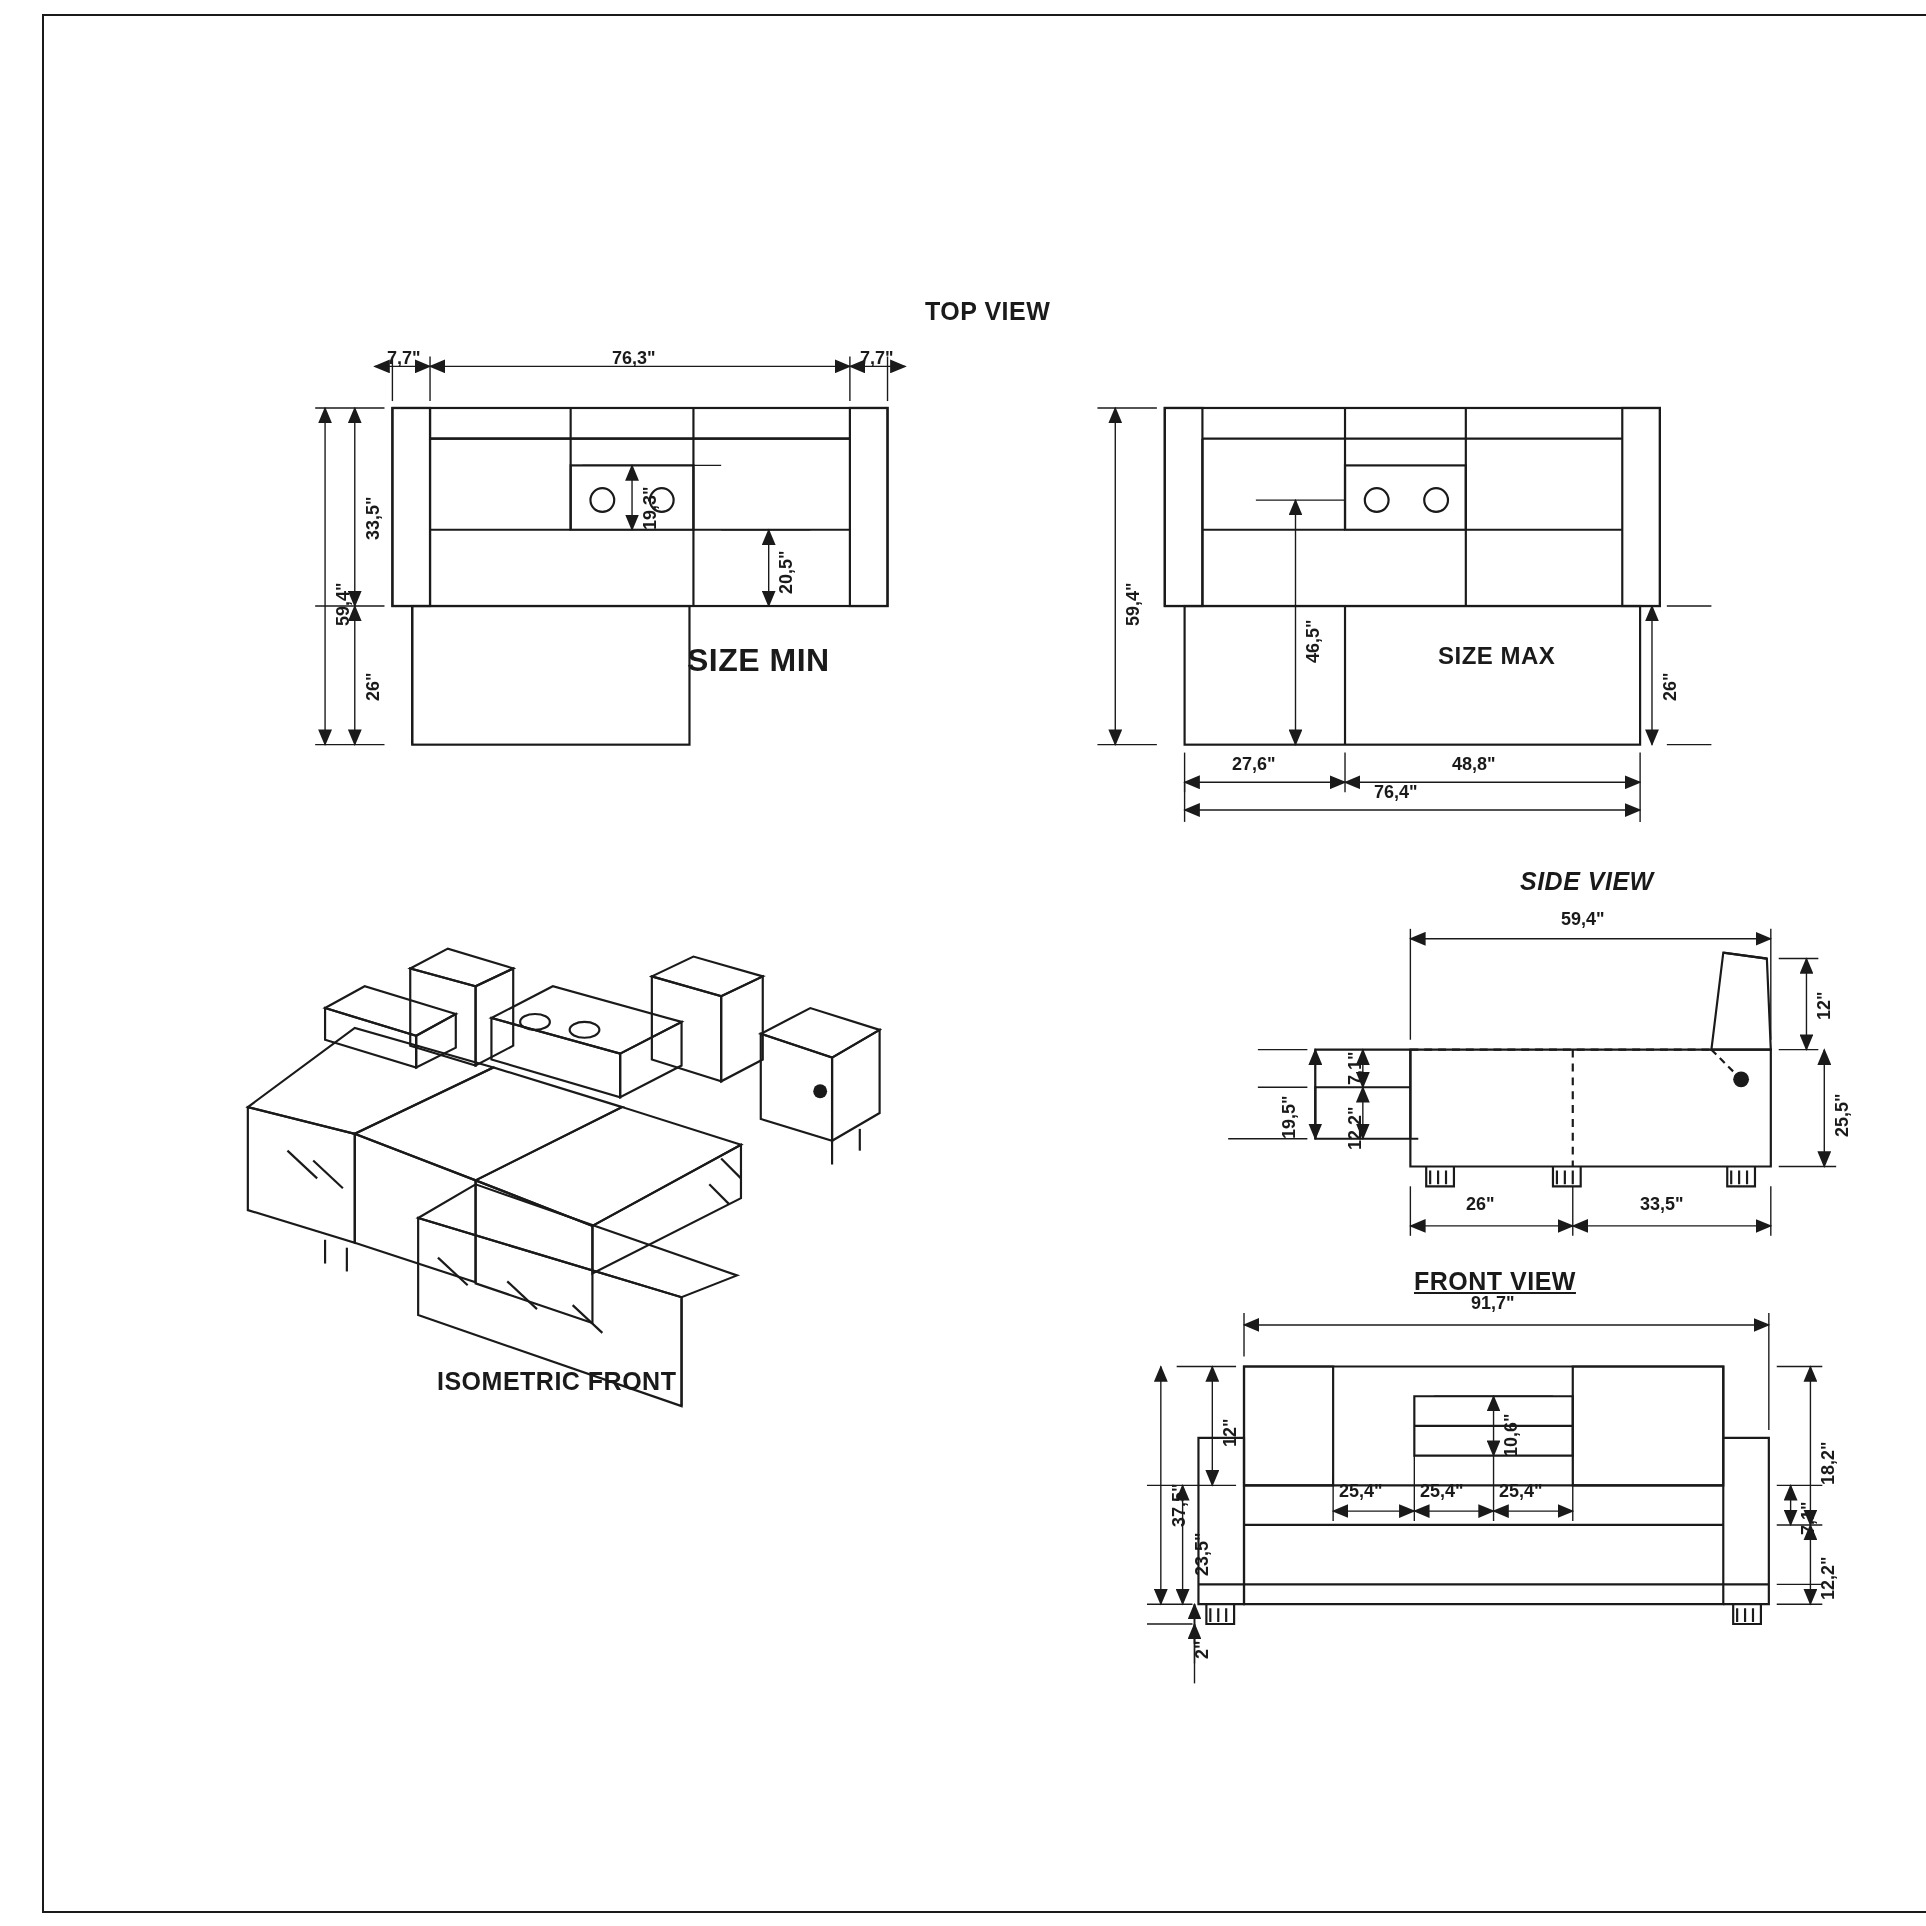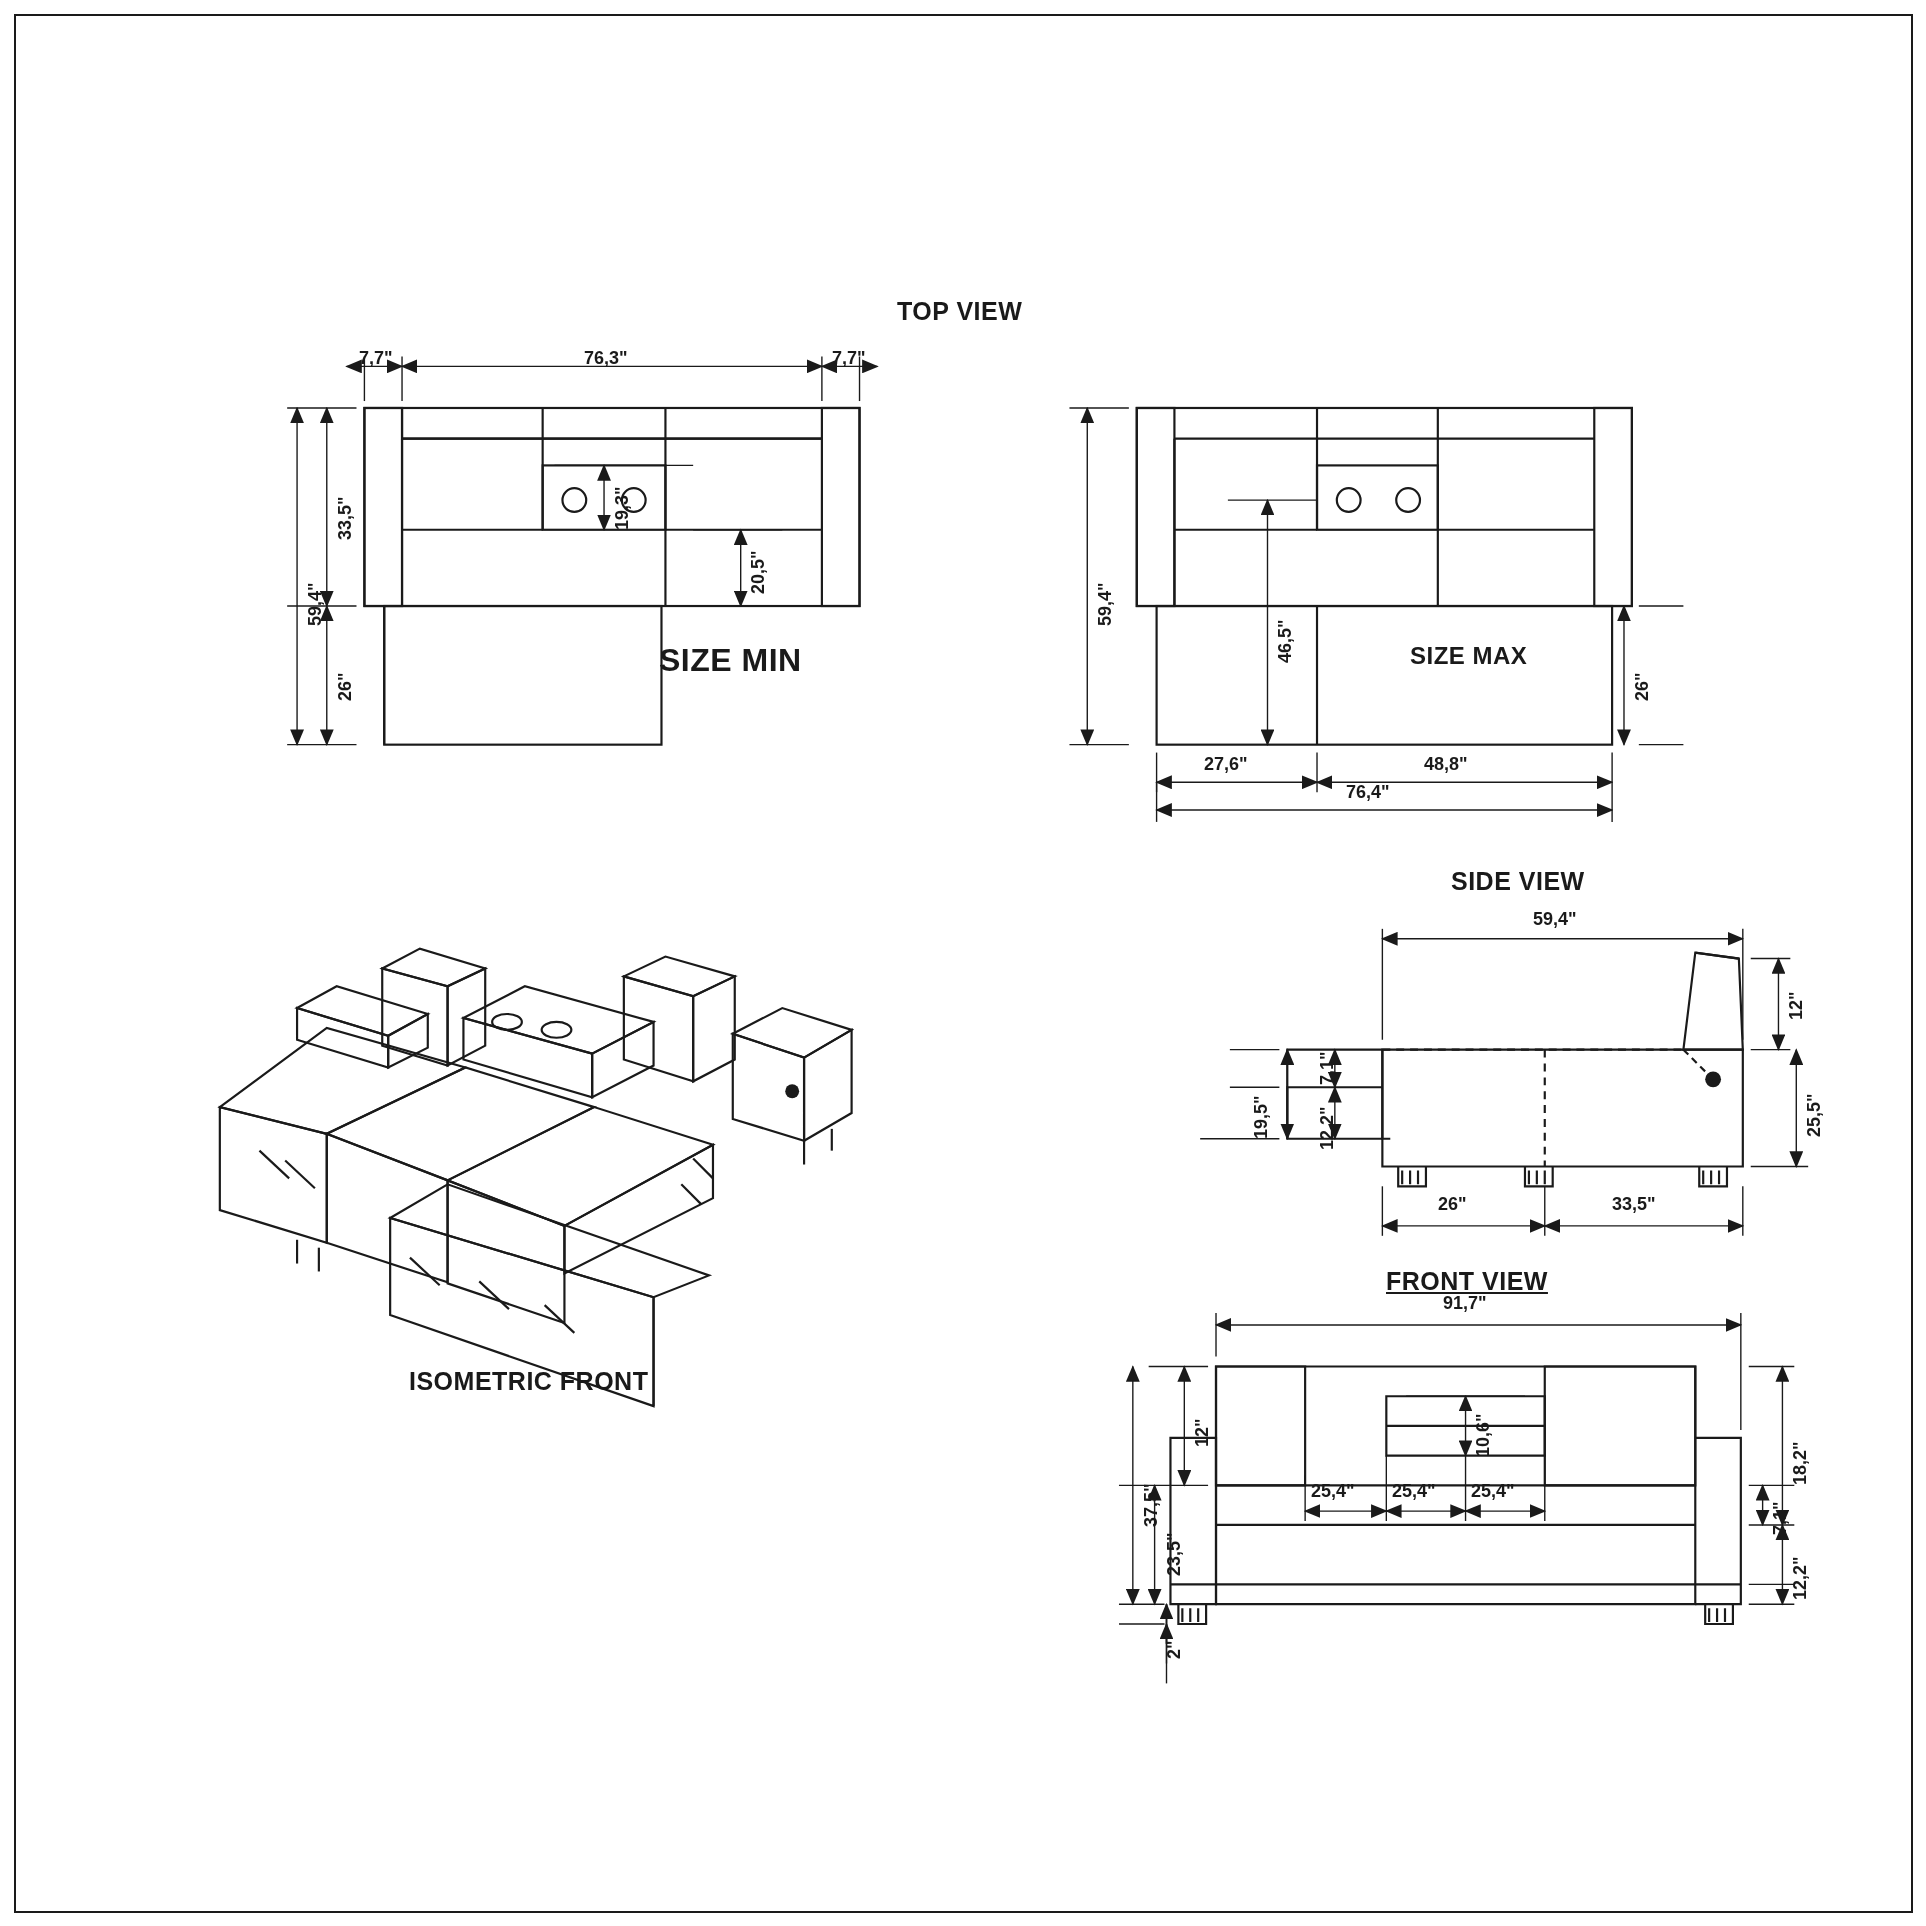--- a/index.html
+++ b/index.html
@@ -11,20 +11,21 @@
     width: 1927px;
     height: 1927px;
     font-family: "Liberation Sans", sans-serif;
     color: #1a1a1a;
     position: relative;
     overflow: hidden;
   }
   #sheet {
     position: absolute;
     inset: 0;
+    margin-left: 28px;
   }
   .frame {
     position: absolute;
     left: 14px;
     top: 14px;
     width: 1899px;
     height: 1899px;
     border: 2px solid #1a1a1a;
     box-sizing: border-box;
   }
@@ -349,21 +350,21 @@
   </svg>
 
   <div class="view-title" style="left:897px; top:297px;">TOP VIEW</div>
 
   <div class="view-title" style="left:659px; top:642px; font-size:32px;">SIZE MIN</div>
 
   <div class="view-title" style="left:1410px; top:642px; font-size:24px;">SIZE MAX</div>
 
   <div class="view-title" style="left:409px; top:1367px;">ISOMETRIC FRONT</div>
 
-  <div class="view-title" style="left:1451px; top:867px;">SIDE VIEW</div>
+  <div class="view-title" style="left:1492px; top:867px;font-style:italic;">SIDE VIEW</div>
 
   <div class="view-title" style="left:1386px; top:1267px;text-decoration:underline;">FRONT VIEW</div>
 
   <div class="dimlabel" style="left:359px; top:348px;">7,7"</div>
   <div class="dimlabel" style="left:584px; top:348px;">76,3"</div>
   <div class="dimlabel" style="left:832px; top:348px;">7,7"</div>
 
   <div class="dimlabel vert" style="left:335px; top:540px;">33,5"</div>
   <div class="dimlabel vert" style="left:305px; top:626px;">59,4"</div>
   <div class="dimlabel vert" style="left:335px; top:701px;">26"</div>

